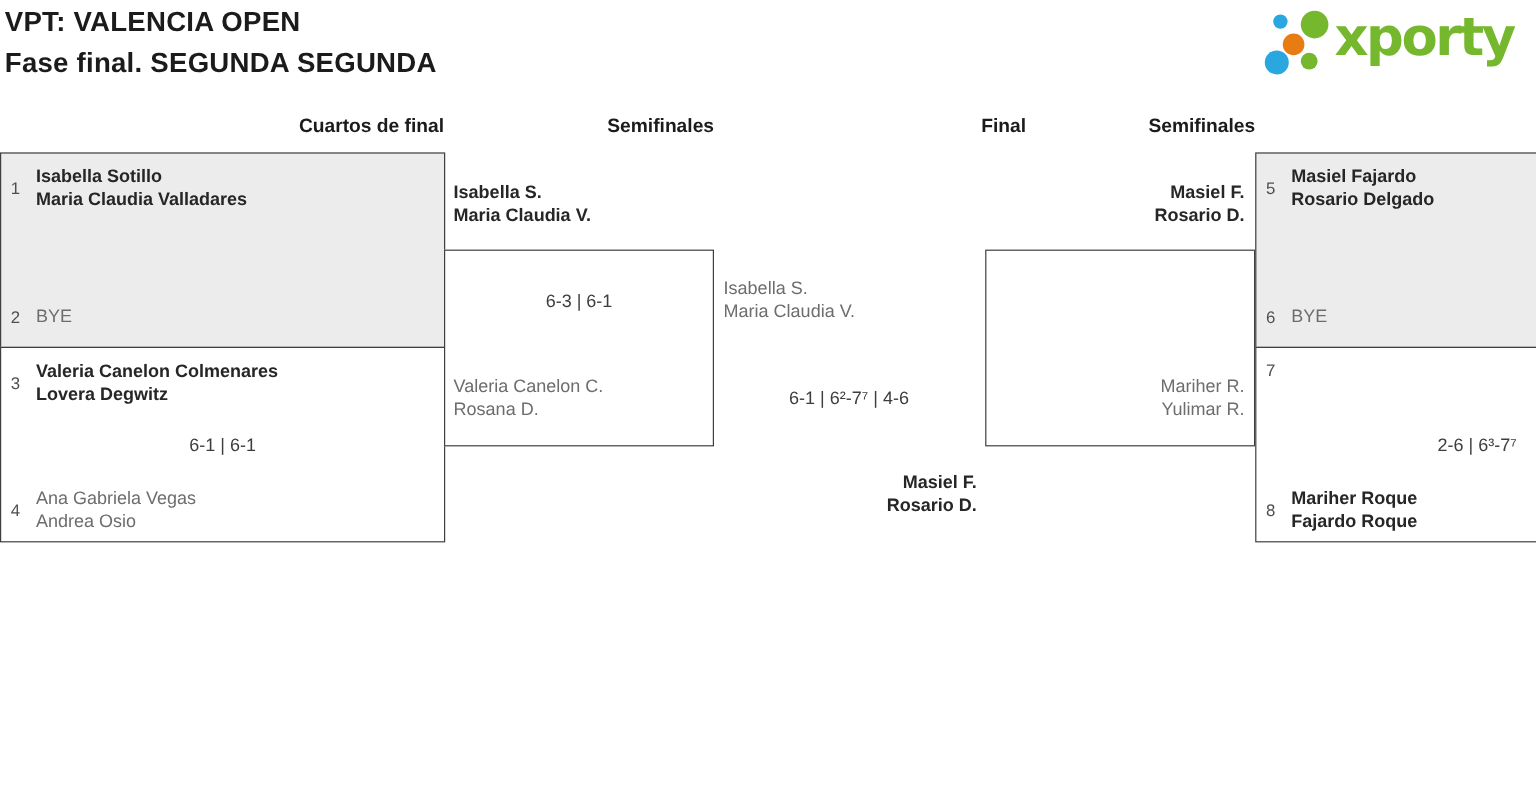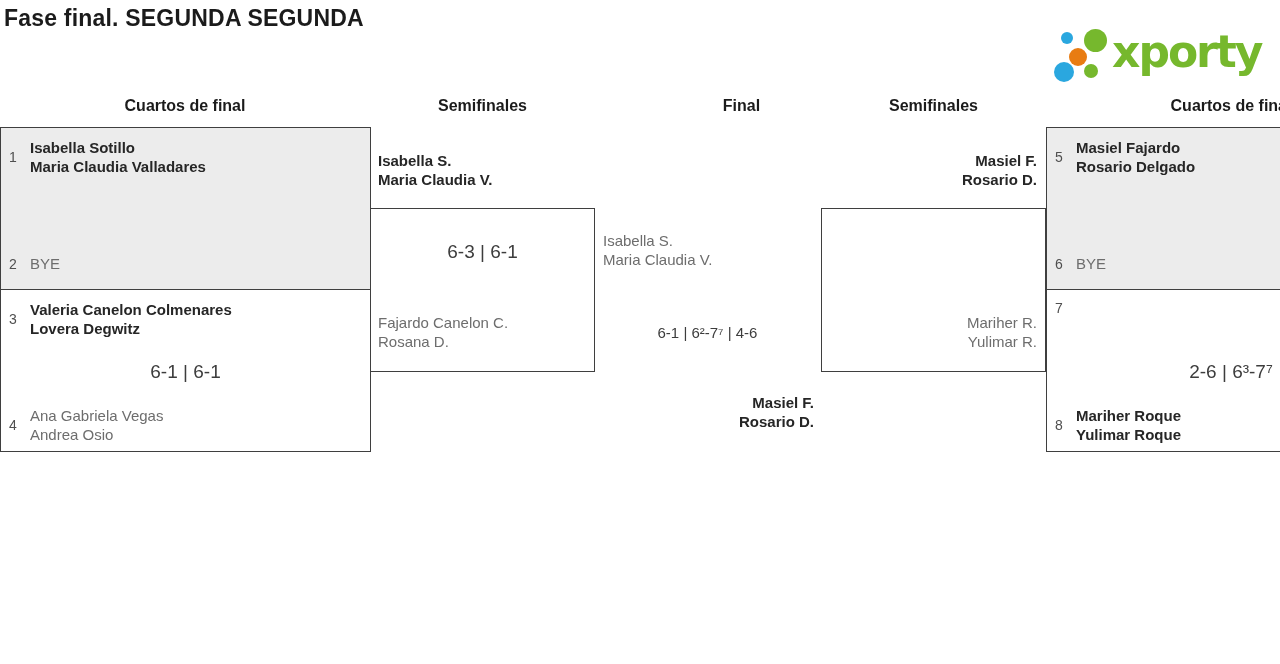--- a/index.html
+++ b/index.html
@@ -8,31 +8,31 @@
     font-family:"Liberation Sans","DejaVu Sans",sans-serif;
     color:#262626;
   }
   .page { position:relative; width:1280px; height:664px; overflow:hidden; }
 
   
   .title-block { position:absolute; left:4px; top:1px; }
   .title-line { font-size:23px; font-weight:700; line-height:34px; color:#1b1b1b; letter-spacing:.2px; }
 
   
-  .logo { position:absolute; left:1046px; top:0; width:234px; height:74px; cursor:pointer;margin-top:20px; }
+  .logo { position:absolute; left:1046px; top:0; width:234px; height:74px; cursor:pointer; }
   .dot { position:absolute; border-radius:50%; }
   .dot-blue-sm   { left:15px; top:12px; width:12px; height:12px; }
   .dot-green-lg  { left:38px; top:9px;  width:23px; height:23px; }
   .dot-orange    { left:23px; top:28px; width:18px; height:18px; }
   .dot-blue-lg   { left:8px;  top:42px; width:20px; height:20px; }
   .dot-green-sm  { left:38px; top:44px; width:14px; height:14px; }
   .logo-text { position:absolute; left:66px; top:6px; font-size:44px; font-weight:800; letter-spacing:-2px; font-family:"DejaVu Sans","Liberation Sans",sans-serif; }
 
   
-  .col-header { position:absolute; top:96px; text-align:center; font-size:16px; font-weight:700; color:#1b1b1b; line-height:20px; }
+  .col-header { position:absolute; top:96px; text-align:right; font-size:16px; font-weight:700; color:#1b1b1b; line-height:20px; }
   .col-qf-l { left:0;      width:370px; }
   .col-sf-l { left:370px;  width:225px; }
   .col-fin  { left:628px;  width:227px; }
   .col-sf-r { left:821px;  width:225px; }
   .col-qf-r { left:1046px; width:370px; }
 
   
   .box { position:absolute; box-sizing:border-box; border:1px solid #3f3f3f; background:#ffffff; }
   .box.grey { background:#ececec; }
   .qf-l1 { left:0;      top:127px; width:371px; height:163px; }
@@ -45,21 +45,21 @@
   .names { font-size:15px; line-height:19px; }
   .winner .names, .winner.names { font-weight:700; color:#262626; }
   .loser  .names, .loser.names  { font-weight:400; color:#6d6d6d; }
 
   .p-row { position:absolute; left:8px; display:flex; gap:7px; align-items:center; }
   .p-row.p1 { top:10px; }
   .p-row.p2-single { top:126px; }
   .p-row.p2-double { top:116px; }
   .seed { width:14px; font-size:14px; color:#4f4f4f; text-align:left; flex:none; }
 
-  .score { position:absolute; left:0; right:0; text-align:center; font-size:19px; line-height:19px; color:#3d3d3d; }
+  .score { position:absolute; left:0; right:0; text-align:center; font-size:15px; line-height:19px; color:#3d3d3d; }
   .score.qf-score { top:72px; }
   .score.sf-score { top:33px; }
 
   .sf-part { position:absolute; }
   .sf-p1 { top:-58px; }
   .sf-p2 { top:104px; }
   .align-l { left:7px; text-align:left; }
   .align-r { right:8px; text-align:right; }
 
   
@@ -67,20 +67,21 @@
   .final-p1 { position:absolute; left:9px; top:23px; }
   .final-score { position:absolute; left:0; right:0; top:115px; text-align:center; font-size:15px; line-height:19px; color:#3d3d3d; }
   .final-p2 { position:absolute; right:7px; top:185px; text-align:right; }
 </style>
 </head>
 <body>
 
 <div class="page">
 
   <div class="title-block">
+    <div class="title-line">VPT: VALENCIA OPEN</div>
     <div class="title-line">Fase final. SEGUNDA SEGUNDA</div>
   </div>
 
   <div class="logo">
     <span class="dot dot-blue-sm" style="background-color: rgb(42, 167, 223);"></span>
     <span class="dot dot-green-lg" style="background-color: rgb(118, 184, 45);"></span>
     <span class="dot dot-orange" style="background-color: rgb(232, 124, 18);"></span>
     <span class="dot dot-blue-lg" style="background-color: rgb(42, 167, 223);"></span>
     <span class="dot dot-green-sm" style="background-color: rgb(118, 184, 45);"></span>
     <span class="logo-text" style="color: rgb(118, 184, 45);">xporty</span>
@@ -124,21 +125,21 @@
     </div>
   </div>
 
   <div class="box sf-l">
     <div class="sf-part sf-p1 align-l winner names">
       <div>Isabella S.</div>
       <div>Maria Claudia V.</div>
     </div>
     <div class="score sf-score">6-3 | 6-1</div>
     <div class="sf-part sf-p2 align-l loser names">
-      <div>Fajardo Canelon C.</div>
+      <div>Valeria Canelon C.</div>
       <div>Rosana D.</div>
     </div>
   </div>
 
   <div class="final-wrap">
     <div class="final-p1 loser names">
       <div>Isabella S.</div>
       <div>Maria Claudia V.</div>
     </div>
     <div class="final-score">6-1 | 6²-7⁷ | 4-6</div>
@@ -175,18 +176,18 @@
 
   <div class="box qf-r2">
     <div class="p-row p1 loser">
       <span class="seed">7</span>
     </div>
     <div class="score qf-score">2-6 | 6³-7⁷</div>
     <div class="p-row p2-double winner">
       <span class="seed">8</span>
       <span class="names">
         <div>Mariher Roque</div>
-        <div>Yulimar Roque</div>
+        <div>Fajardo Roque</div>
       </span>
     </div>
   </div>
 
 </div>
 
 </body></html>

